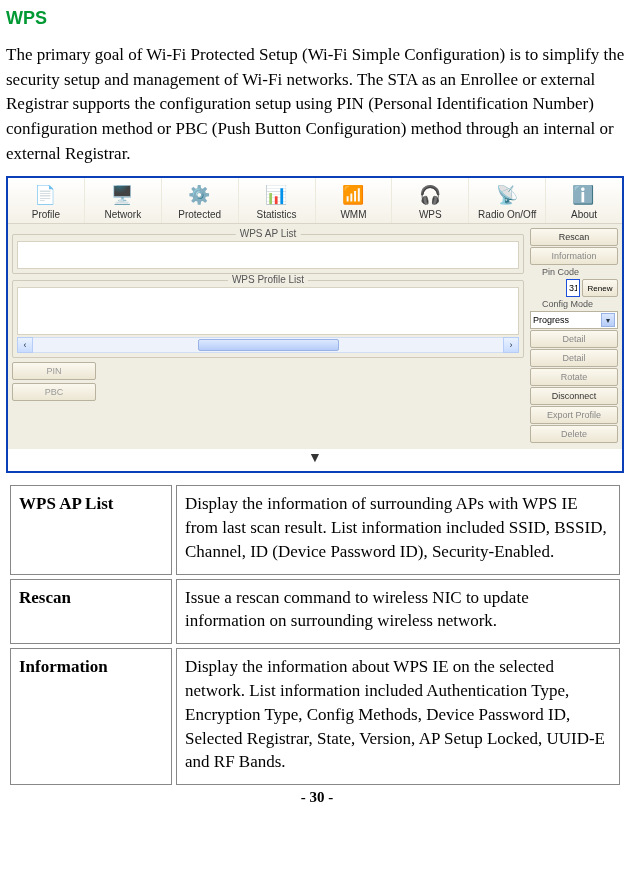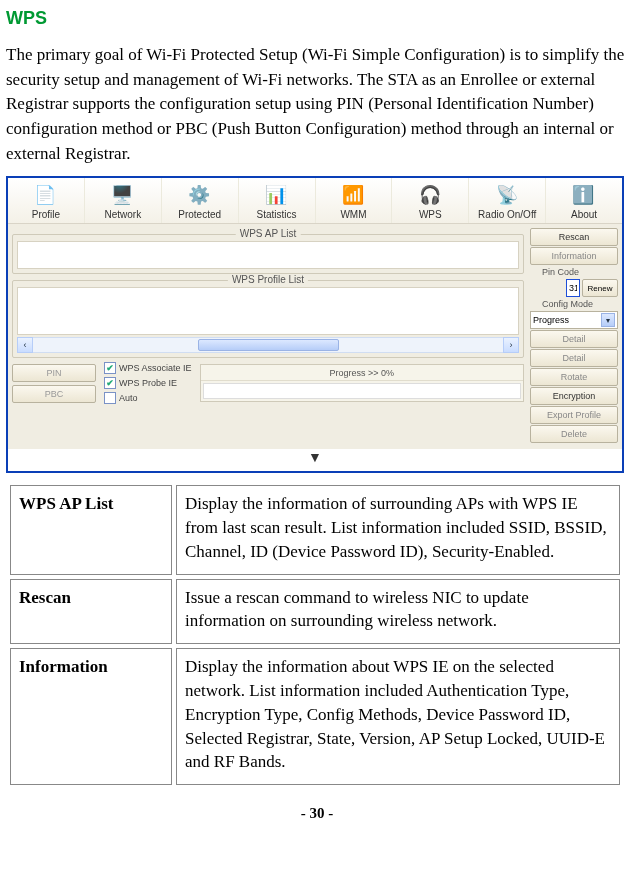--- a/index.html
+++ b/index.html
@@ -225,21 +225,20 @@
     }
     .desc-table td.term {
       font-weight: bold;
       width: 162px;
     }
     .page-footer {
       text-align: center;
       font-family: "Times New Roman", serif;
       font-weight: bold;
       font-size: 15px;
-      margin-top: 16px;
     }
   </style>
 </head>
 <body>
 
 <h2 class="section-title">WPS</h2>
 
 <p class="intro-text">The primary goal of Wi-Fi Protected Setup (Wi-Fi Simple Configuration) is to simplify the security setup and management of Wi-Fi networks. The STA as an Enrollee or external Registrar supports the configuration setup using PIN (Personal Identification Number) configuration method or PBC (Push Button Configuration) method through an internal or external Registrar.</p>
 
 <div class="win-frame">
@@ -297,58 +296,40 @@
                 </div>
               <div class="scroll-arrow">›</div>
             </div>
           </div>
 
           <div class="bottom-controls">
             <div style="display:flex; flex-direction:column; gap:3px;">
               <div class="wide-btn">PIN</div>
               <div class="wide-btn">PBC</div>
             </div>
-            <div class="checkbox-col">
-              <label class="cb-row">
-                  <span class="cb checked"></span>
-                  <span>WPS Associate IE</span>
-                </label>
-              <label class="cb-row">
-                  <span class="cb checked"></span>
-                  <span>WPS Probe IE</span>
-                </label>
-              <label class="cb-row">
-                  <span class="cb"></span>
-                  <span>Auto</span>
-                </label>
-            </div>
-            <div class="progress-box">
-              <div class="progress-label">Progress &gt;&gt; 0%</div>
-              <div class="progress-status"></div>
-            </div>
           </div>
         </div>
 
         <div class="col-right">
           <div class="side-btn active">Rescan</div>
           <div class="side-btn">Information</div>
           <div class="side-label">Pin Code</div>
           <div class="pin-row">
             <input class="pin-input" value="31179408" style="">
             <div class="renew-btn">Renew</div>
           </div>
           <div class="side-label">Config Mode</div>
           <div class="config-select">
             <span>Progress</span>
             <span class="dropdown-arrow">▾</span>
           </div>
           <div class="side-btn">Detail</div>
           <div class="side-btn">Detail</div>
           <div class="side-btn">Rotate</div>
-          <div class="side-btn active">Encryption</div>
+          <div class="side-btn active">Disconnect</div>
           <div class="side-btn">Export Profile</div>
           <div class="side-btn">Delete</div>
         </div>
       </div>
     </div>
     <div class="expand-strip">
       <span class="expand-arrow">▼</span>
     </div>
   </div>
 </div>

